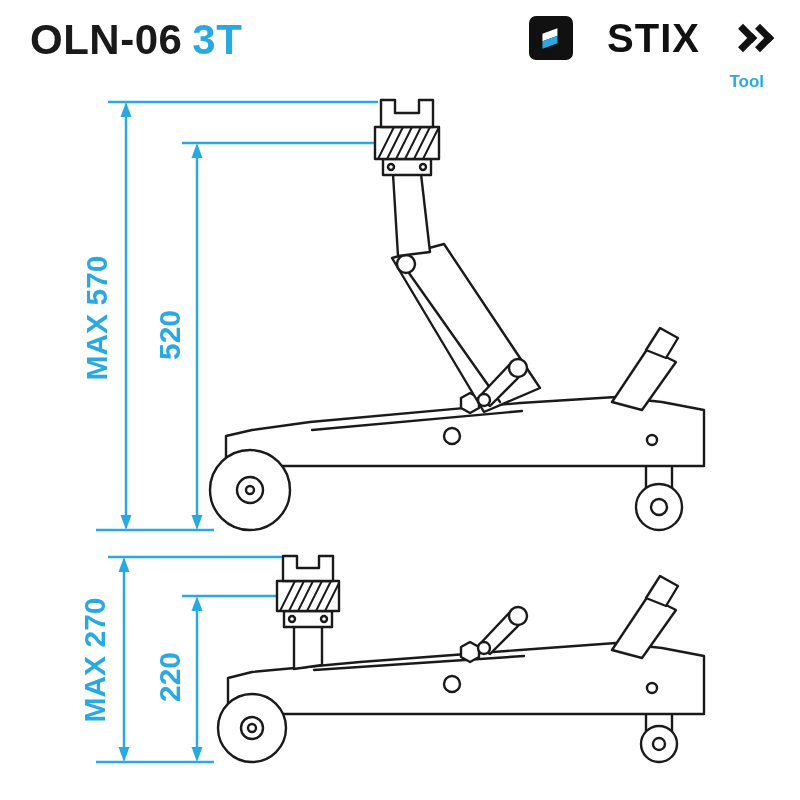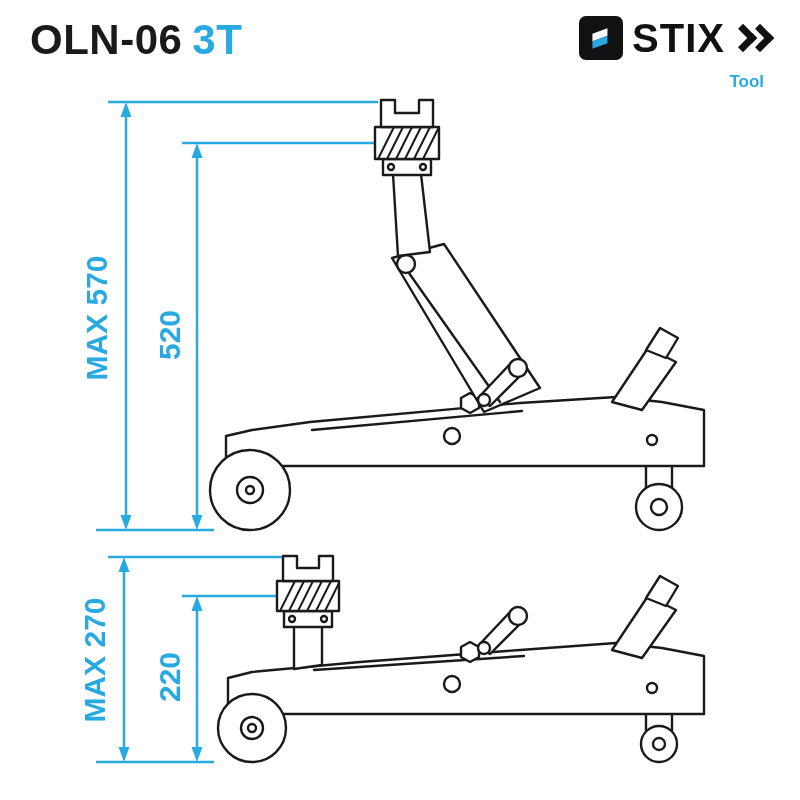--- a/index.html
+++ b/index.html
@@ -3,21 +3,21 @@
 <meta charset="utf-8">
 <style>
   html,body{margin:0;padding:0;background:#fff;}
   .stage{position:relative;width:800px;height:776px;background:#fff;overflow:hidden;
          font-family:"Liberation Sans",sans-serif;}
   .art{position:absolute;left:0;top:0;}
   .title{position:absolute;left:30px;top:16px;font-size:42px;font-weight:800;color:#1a1a1a;
          letter-spacing:.5px;white-space:nowrap;}
   .title .cap{color:#29a9e1;margin-left:10px;}
   .logo{position:absolute;right:30px;top:16px;display:flex;flex-direction:column;align-items:flex-end;}
-  .logo-row{display:flex;}
+  .logo-row{display:flex;gap:25px;}
   .logo-box{width:44px;height:44px;background:#111;border-radius:7px;display:flex;
             align-items:center;justify-content:center;margin-right:9px;}
   .logo-brand{font-size:40px;font-weight:800;color:#111;letter-spacing:1px;line-height:44px;}
   .chevs{display:flex;align-items:center;margin-left:8px;}
   .chev{width:13px;height:13px;border-top:7px solid #111;border-right:7px solid #111;
         transform:rotate(45deg);}
   .chev + .chev{margin-left:-3px;}
   .logo-sub{color:#29a9e1;font-size:17px;font-weight:700;margin-top:12px;padding-right:6px;}
   .dim-label{position:absolute;color:#29a9e1;font-weight:700;font-size:30px;
              transform:translate(-50%,-50%) rotate(-90deg);white-space:nowrap;}

